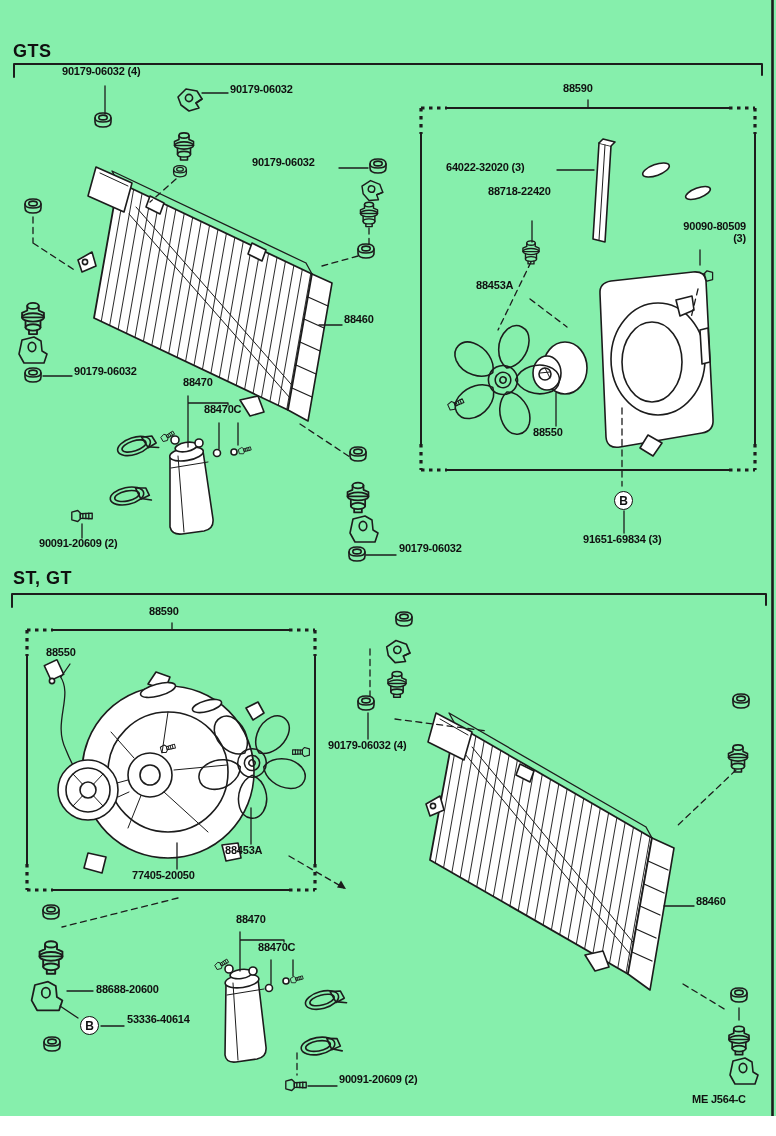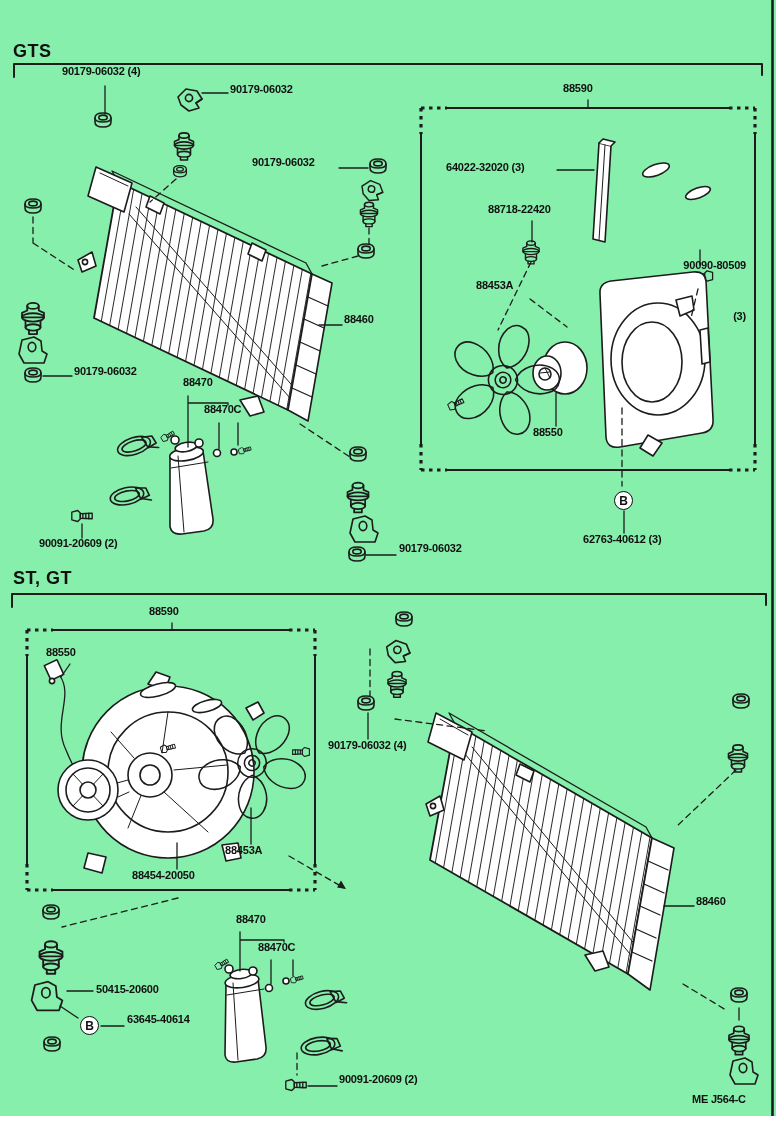--- a/index.html
+++ b/index.html
@@ -7,21 +7,21 @@
     position:relative; width:776px; height:1116px; background:#86efac;
     font-family:Liberation Sans, sans-serif; overflow:hidden;
   }
   .canvas svg { position:absolute; left:0; top:0; }
   .lbl {
     position:absolute; font-weight:bold; font-size:11px; color:#101010;
     letter-spacing:-0.2px; white-space:nowrap; line-height:1.05;
   }
   .title { font-size:18px; letter-spacing:0.5px; }
   .two-line { text-align:right; width:90px; }
-  .two-line span { display:block;margin-top:39px; }
+  .two-line span { display:block; }
   .bmark {
     position:absolute; width:19px; height:19px; border:1.8px solid #101010;
     border-radius:50%; display:flex; align-items:center; justify-content:center;
     font-size:12px; font-weight:bold; color:#101010; background:#fff; box-sizing:border-box;
   }
   .art { stroke:#1c1c1c; stroke-width:1.6; fill:none; stroke-linecap:round; stroke-linejoin:round; }
   .art .w { fill:#ffffff; }
   .art .thin { stroke-width:1; }
   .art .med { stroke-width:1.3; }
   .art .dash { stroke-dasharray:6 4.5; stroke-width:1.3; }
@@ -322,38 +322,38 @@
 <div class="lbl" style="left:230px; top:84px;">90179-06032</div>
 <div class="lbl" style="left:252px; top:157px;">90179-06032</div>
 <div class="lbl" style="left:344px; top:314px;">88460</div>
 <div class="lbl" style="left:74px;  top:366px;">90179-06032</div>
 <div class="lbl" style="left:183px; top:377px;">88470</div>
 <div class="lbl" style="left:204px; top:404px;">88470C</div>
 <div class="lbl" style="left:39px;  top:538px;">90091-20609 (2)</div>
 <div class="lbl" style="left:399px; top:543px;">90179-06032</div>
 <div class="lbl" style="left:563px; top:83px;">88590</div>
 <div class="lbl" style="left:446px; top:162px;">64022-32020 (3)</div>
-<div class="lbl" style="left:488px; top:204px;">88718-22420</div>
+<div class="lbl" style="left:488px; top:186px;">88718-22420</div>
 <div class="lbl two-line" style="left:656px; top:221px;">
   <span>90090-80509</span>
   <span>(3)</span>
 </div>
 <div class="lbl" style="left:476px; top:280px;">88453A</div>
 <div class="lbl" style="left:533px; top:427px;">88550</div>
 <div class="bmark" style="left:614px; top:491px;">B</div>
-<div class="lbl" style="left:583px; top:534px;">62763-40612 (3)</div>
+<div class="lbl" style="left:583px; top:534px;">91651-69834 (3)</div>
 
 <div class="lbl title" style="left:13px; top:569px;">ST,  GT</div>
 <div class="lbl" style="left:149px; top:606px;">88590</div>
 <div class="lbl" style="left:46px;  top:647px;">88550</div>
 <div class="lbl" style="left:225px; top:845px;">88453A</div>
-<div class="lbl" style="left:132px; top:870px;">88454-20050</div>
+<div class="lbl" style="left:132px; top:870px;">77405-20050</div>
 <div class="lbl" style="left:328px; top:740px;">90179-06032 (4)</div>
 <div class="lbl" style="left:696px; top:896px;">88460</div>
 <div class="lbl" style="left:236px; top:914px;">88470</div>
 <div class="lbl" style="left:258px; top:942px;">88470C</div>
-<div class="lbl" style="left:96px;  top:984px;">50415-20600</div>
+<div class="lbl" style="left:96px;  top:984px;">88688-20600</div>
 <div class="bmark" style="left:80px; top:1016px;">B</div>
-<div class="lbl" style="left:127px; top:1014px;">63645-40614</div>
+<div class="lbl" style="left:127px; top:1014px;">53336-40614</div>
 <div class="lbl" style="left:339px; top:1074px;">90091-20609 (2)</div>
 <div class="lbl" style="left:692px; top:1094px;">ME  J564-C</div>
 
 </div>
 
 </body></html>

